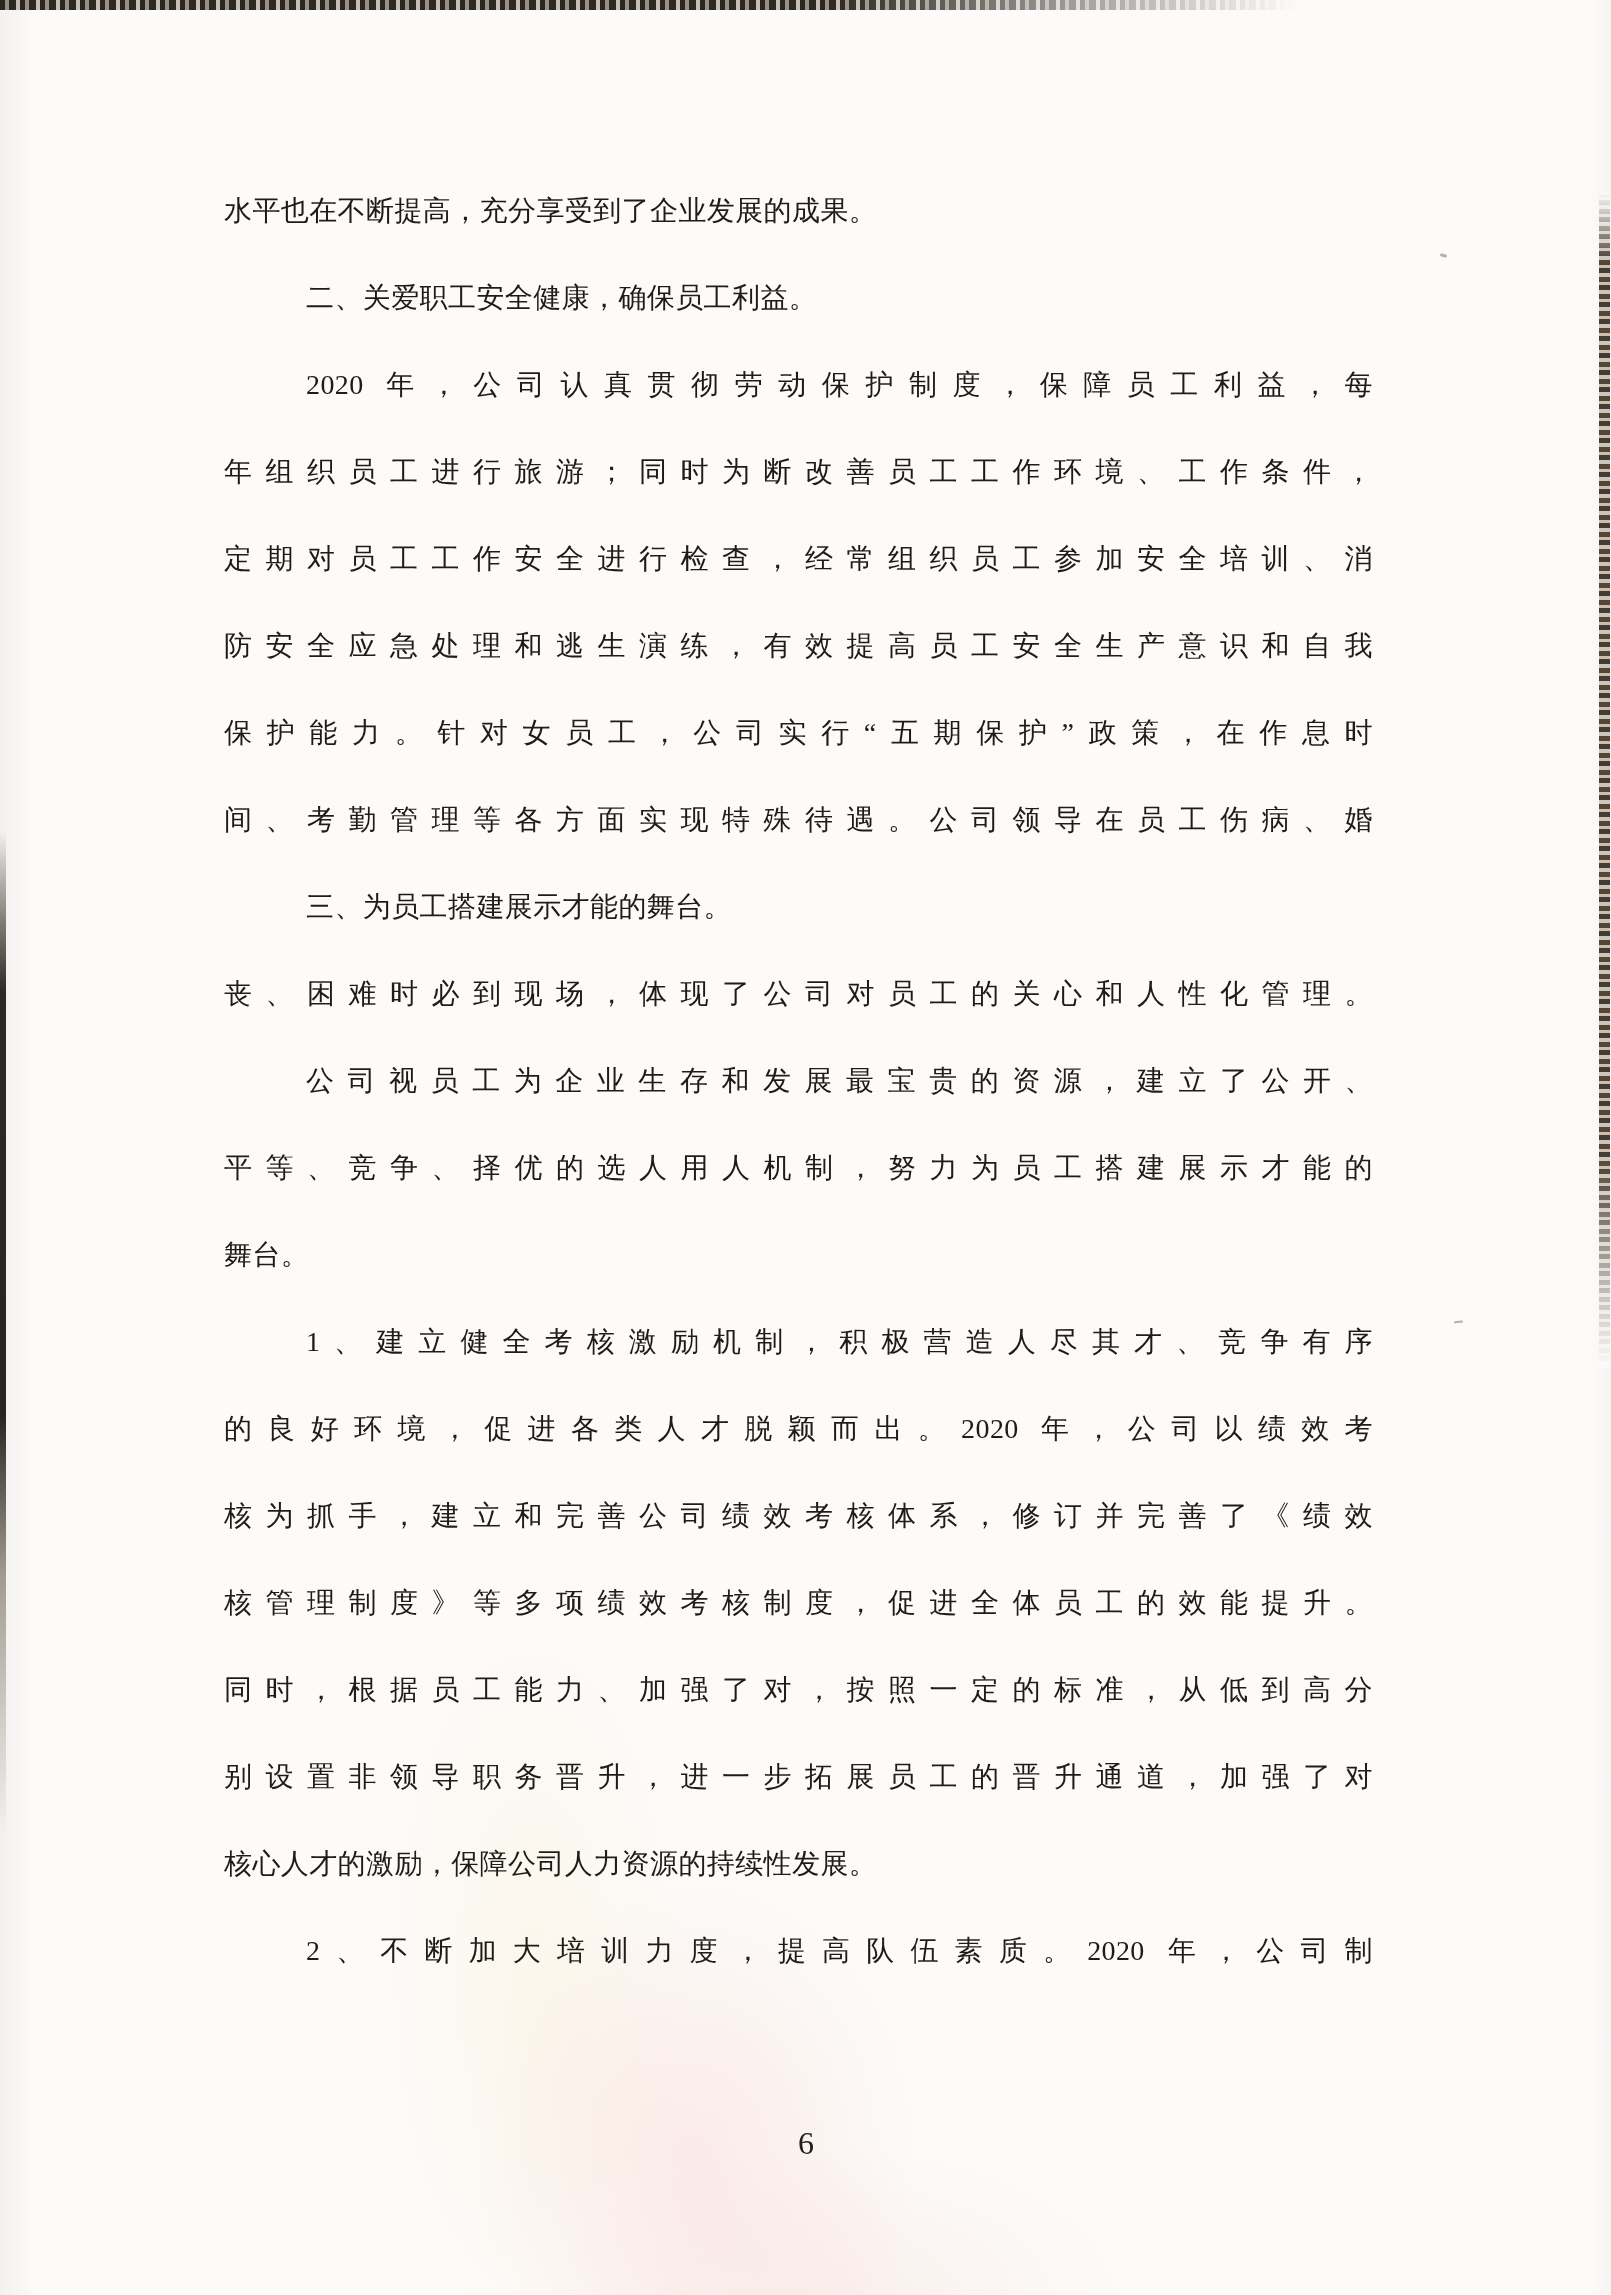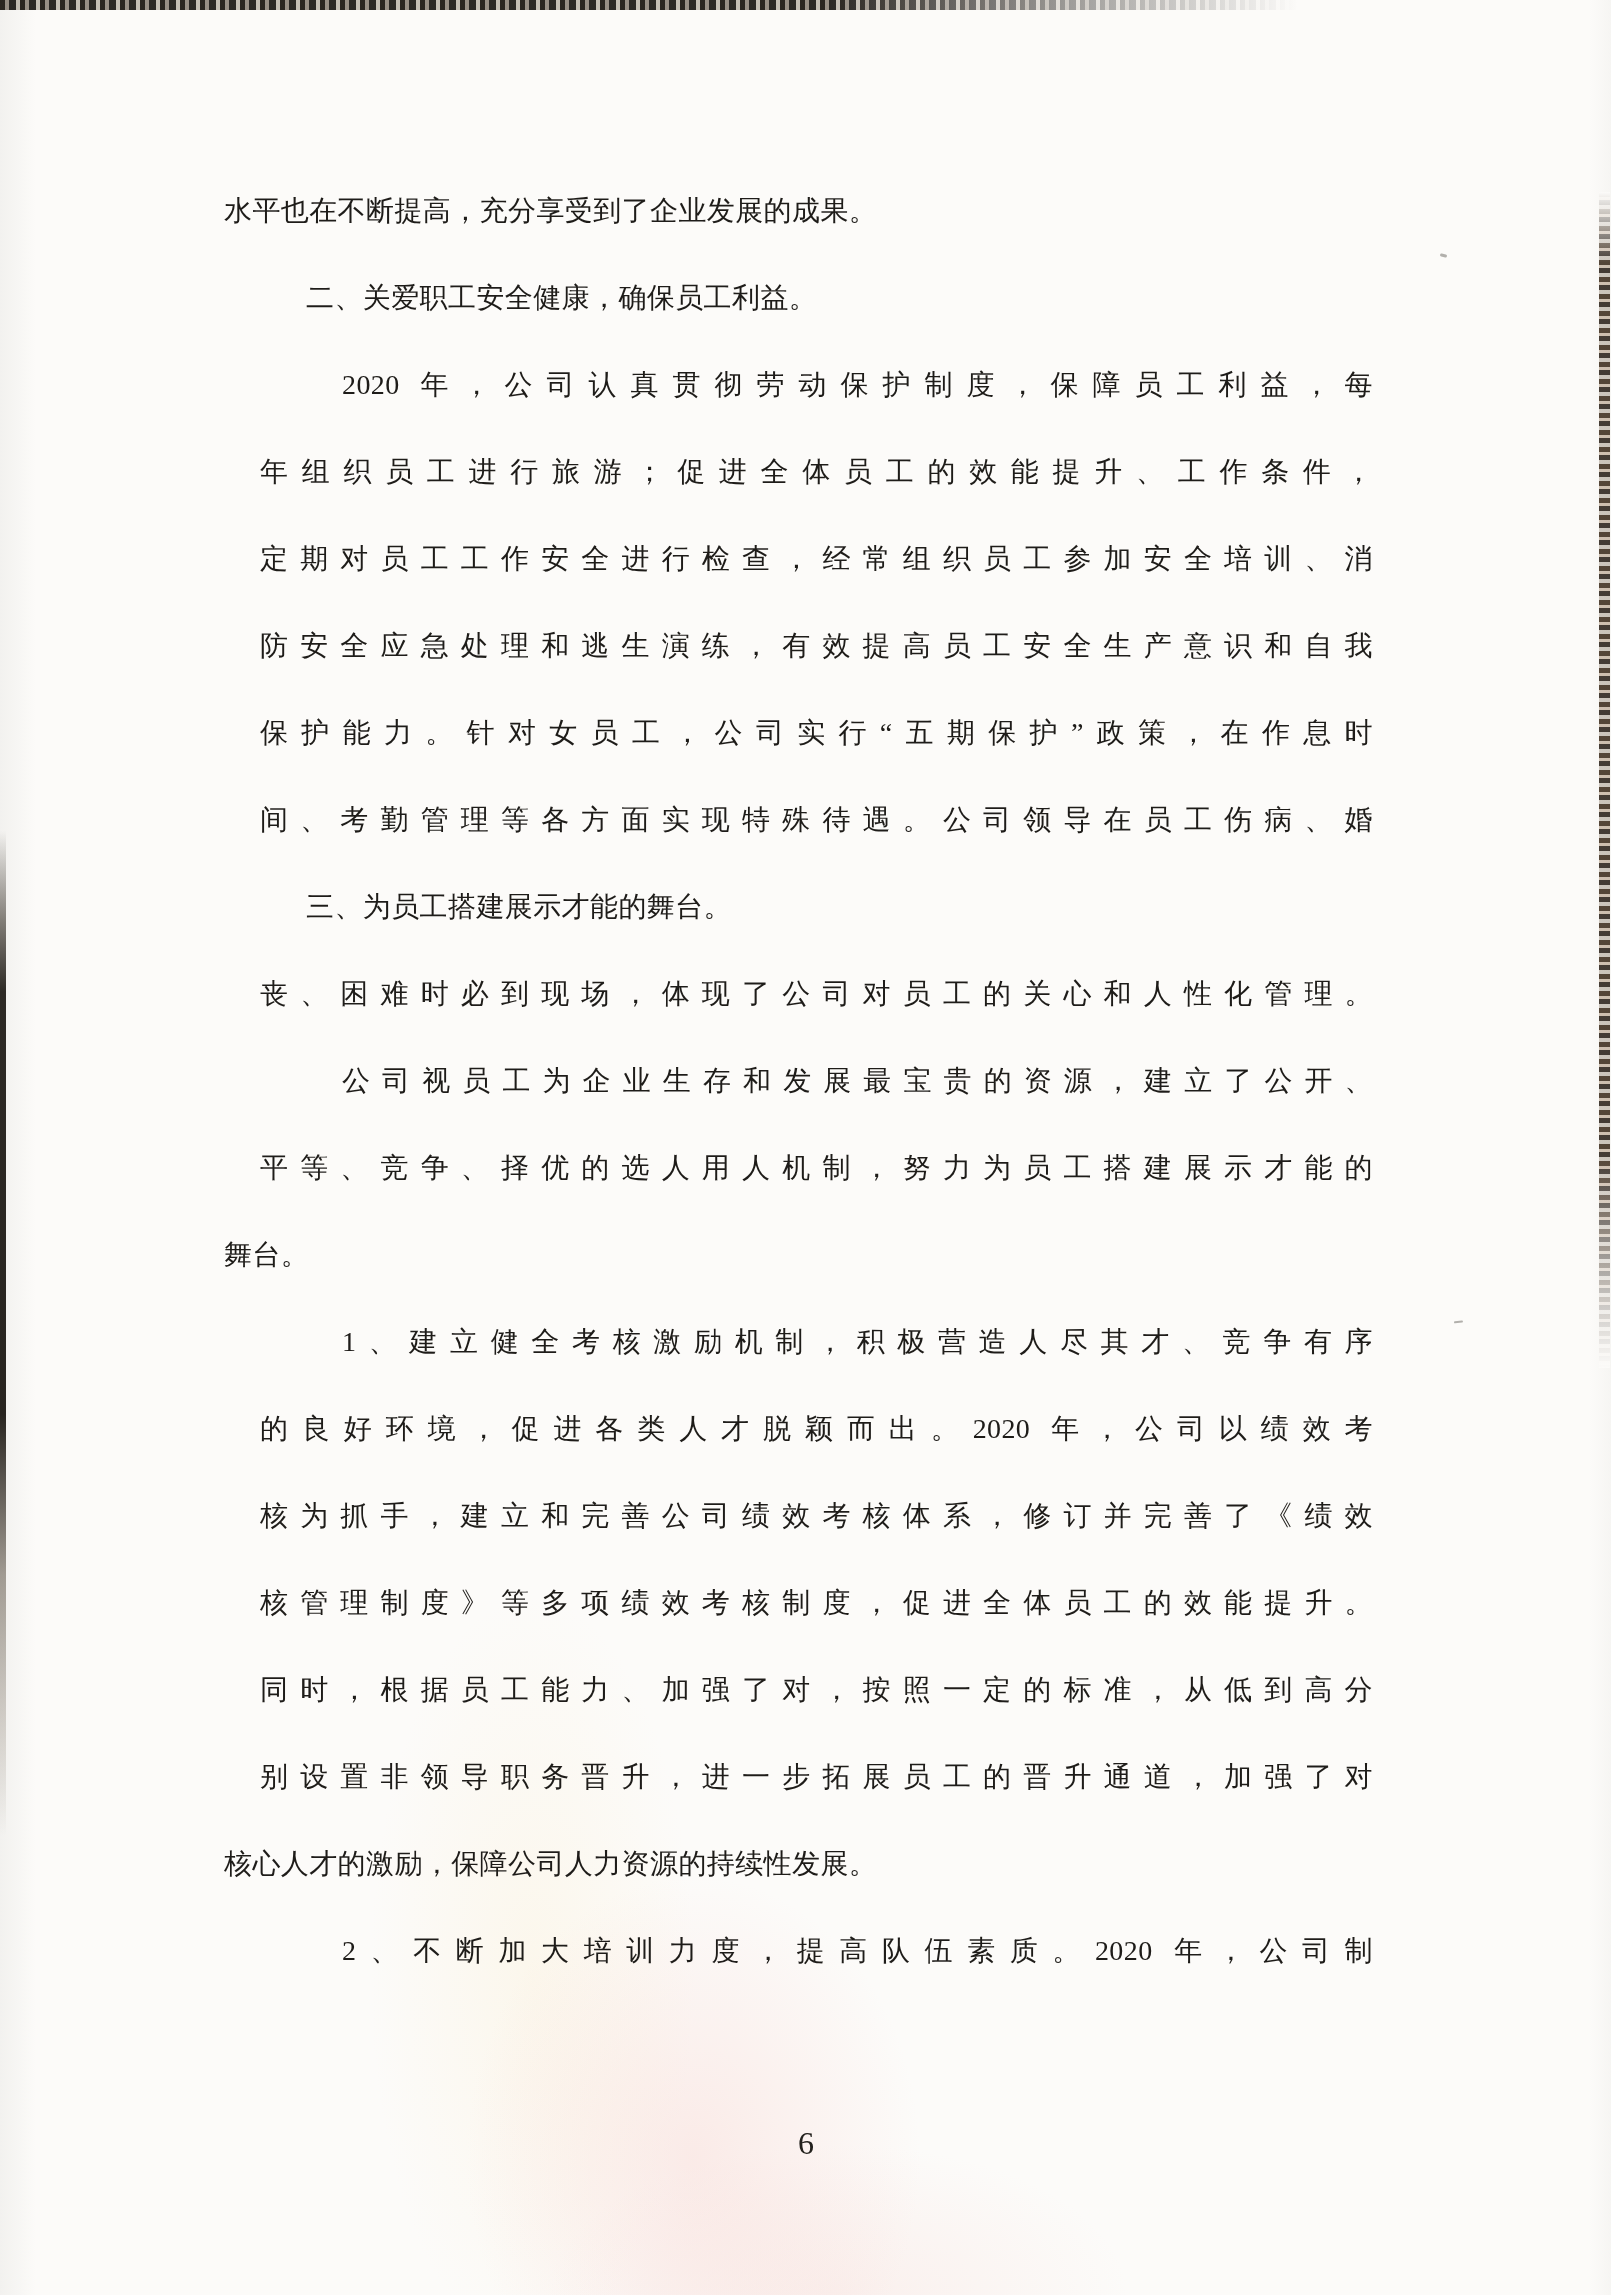--- a/index.html
+++ b/index.html
@@ -56,41 +56,41 @@
   
   .page-text{
     position:absolute;left:224px;top:167px;width:1149px;
     color:#1e1c19;
   }
   .line{
     height:87px;line-height:87px;font-size:28px;
     letter-spacing:0.4px;white-space:normal;
   }
   .indent{padding-left:82px;}
-  .j{text-align:justify;text-align-last:justify;margin-left:36px;}
+  .j{text-align:justify;text-align-last:justify;}
   .page-number{
     position:absolute;left:0;top:2125px;width:100%;
     text-align:center;font-size:32px;color:#23211d;
   }
 </style>
 </head>
 <body>
 
 <div class="scan-tint"></div>
 <div class="edge-top"></div>
 <div class="edge-left"></div>
 <div class="edge-right"></div>
 <div class="speck speck-1"></div>
 <div class="speck speck-2"></div>
 
 <div class="page-text">
   <div class="line">水平也在不断提高，充分享受到了企业发展的成果。</div>
   <div class="line indent">二、关爱职工安全健康，确保员工利益。</div>
   <div class="line indent j">2020 年，公司认真贯彻劳动保护制度，保障员工利益，每</div>
-  <div class="line j">年组织员工进行旅游；促进全体员工的效能提升、工作条件，</div>
+  <div class="line j">年组织员工进行旅游；同时为断改善员工工作环境、工作条件，</div>
   <div class="line j">定期对员工工作安全进行检查，经常组织员工参加安全培训、消</div>
   <div class="line j">防安全应急处理和逃生演练，有效提高员工安全生产意识和自我</div>
   <div class="line j">保护能力。针对女员工，公司实行“五期保护”政策，在作息时</div>
   <div class="line j">间、考勤管理等各方面实现特殊待遇。公司领导在员工伤病、婚</div>
   <div class="line indent">三、为员工搭建展示才能的舞台。</div>
   <div class="line j">丧、困难时必到现场，体现了公司对员工的关心和人性化管理。</div>
   <div class="line indent j">公司视员工为企业生存和发展最宝贵的资源，建立了公开、</div>
   <div class="line j">平等、竞争、择优的选人用人机制，努力为员工搭建展示才能的</div>
   <div class="line">舞台。</div>
   <div class="line indent j">1、建立健全考核激励机制，积极营造人尽其才、竞争有序</div>

